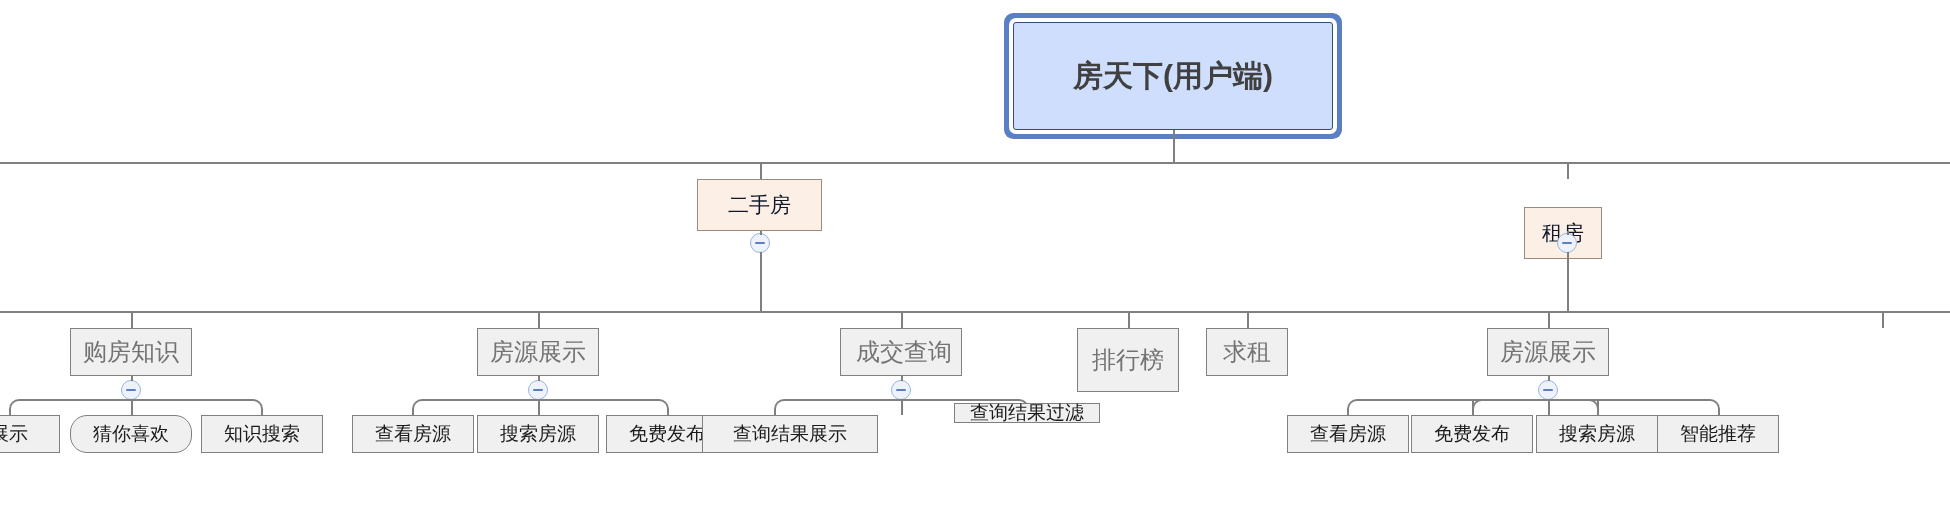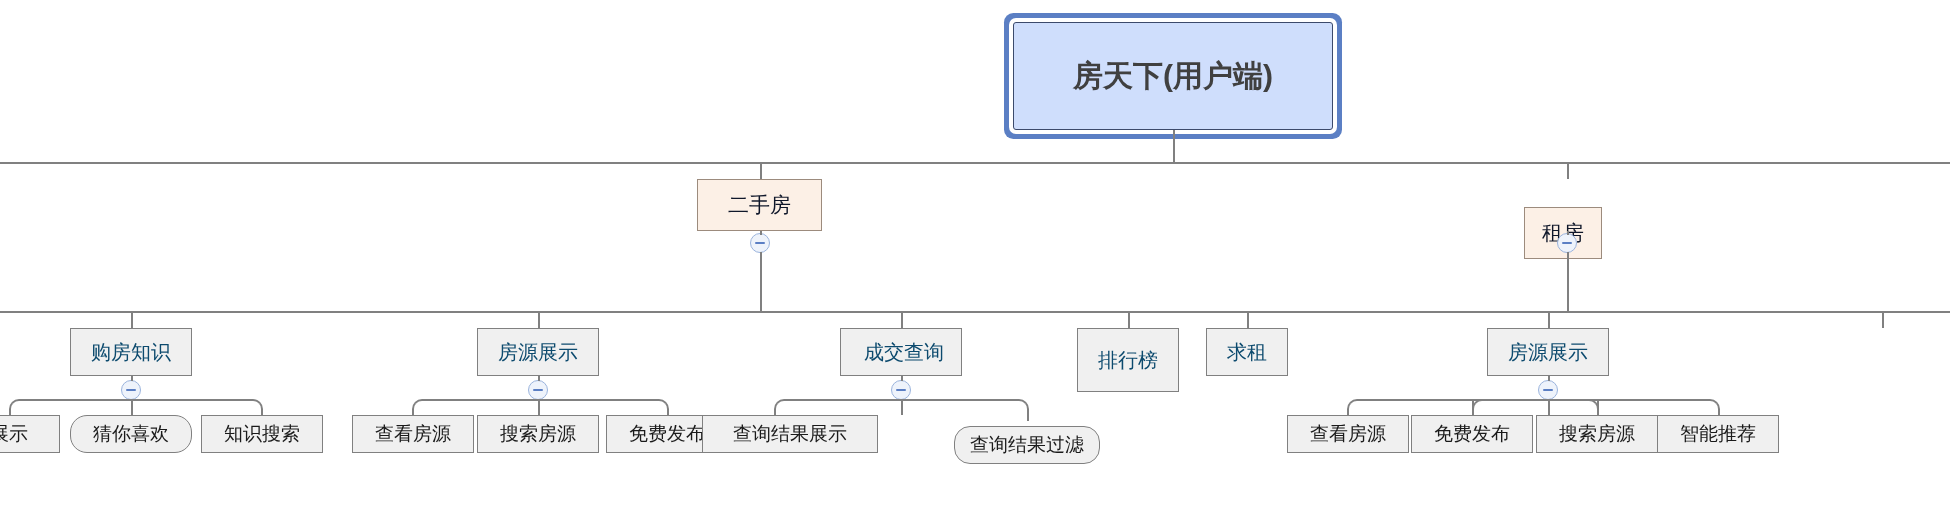--- a/index.html
+++ b/index.html
@@ -32,21 +32,21 @@
     border-radius:3px;
   }
   .node.l2{
     background:#fcf0e6;
     border:1.5px solid #9c8b7d;
     font-size:21px;color:#0f172a;
   }
   .node.l3{
     background:#f0f0f0;
     border:1.5px solid #808080;
-    font-size:20px;color:#0c4a6e;
+    font-size:24px;color:#737373;
   }
   .node.l4{
     background:#f0f0f0;
     border:1.5px solid #808080;
     font-size:19px;color:#1a1a1a;
   }
 
   
   .collapse{
     position:absolute;width:20px;height:20px;border-radius:50%;
@@ -175,21 +175,21 @@
   </div>
 
   <div class="node l4" style="left:606px;top:415px;width:122px;height:38px;">
     <span>免费发布</span>
   </div>
 
   <div class="node l4" style="left:702px;top:415px;width:176px;height:38px;">
     <span>查询结果展示</span>
   </div>
 
-  <div class="node l4" style="left:954px;top:426px;width:146px;height:38px;border-radius:16px;">
+  <div class="node l4" style="left:954px;top:403px;width:146px;height:20px;">
     <span>查询结果过滤</span>
   </div>
 
   <div class="node l4" style="left:1287px;top:415px;width:122px;height:38px;">
     <span>查看房源</span>
   </div>
 
   <div class="node l4" style="left:1411px;top:415px;width:122px;height:38px;">
     <span>免费发布</span>
   </div>

